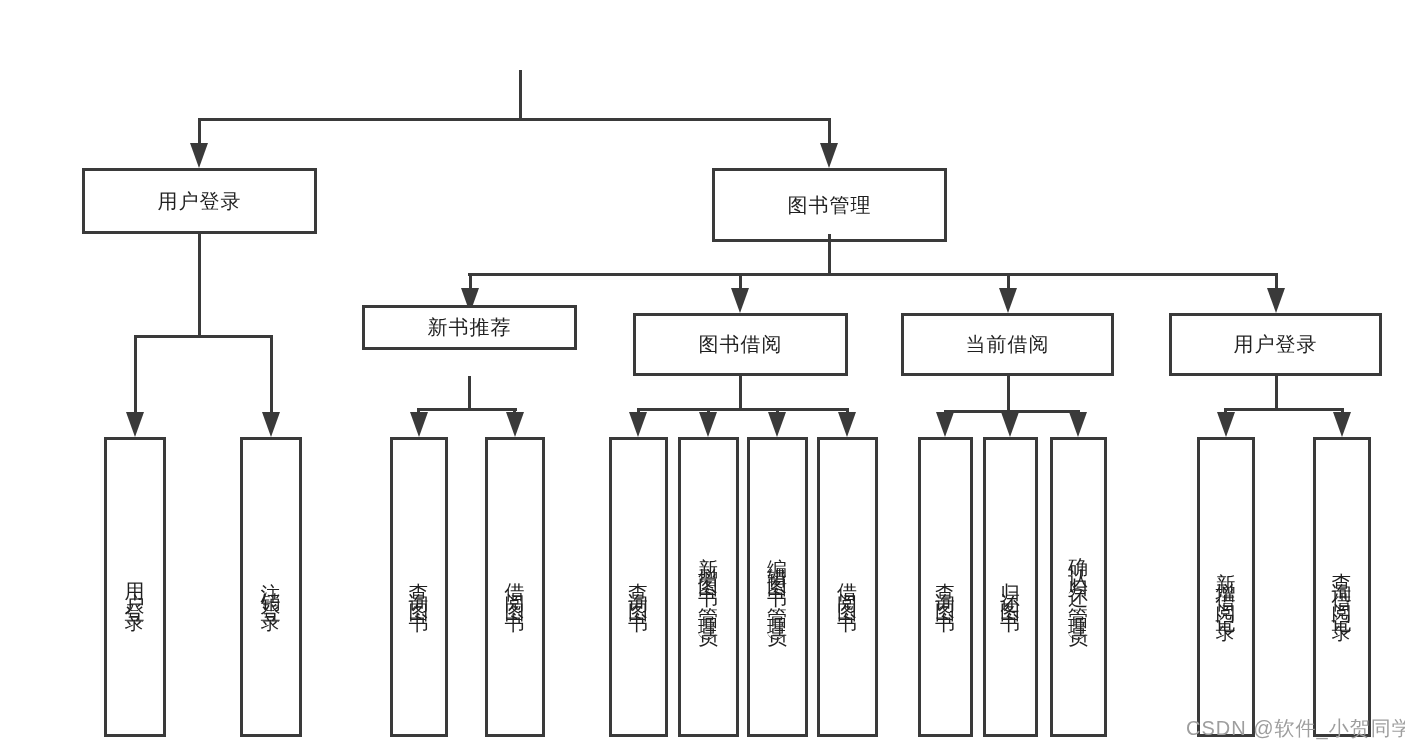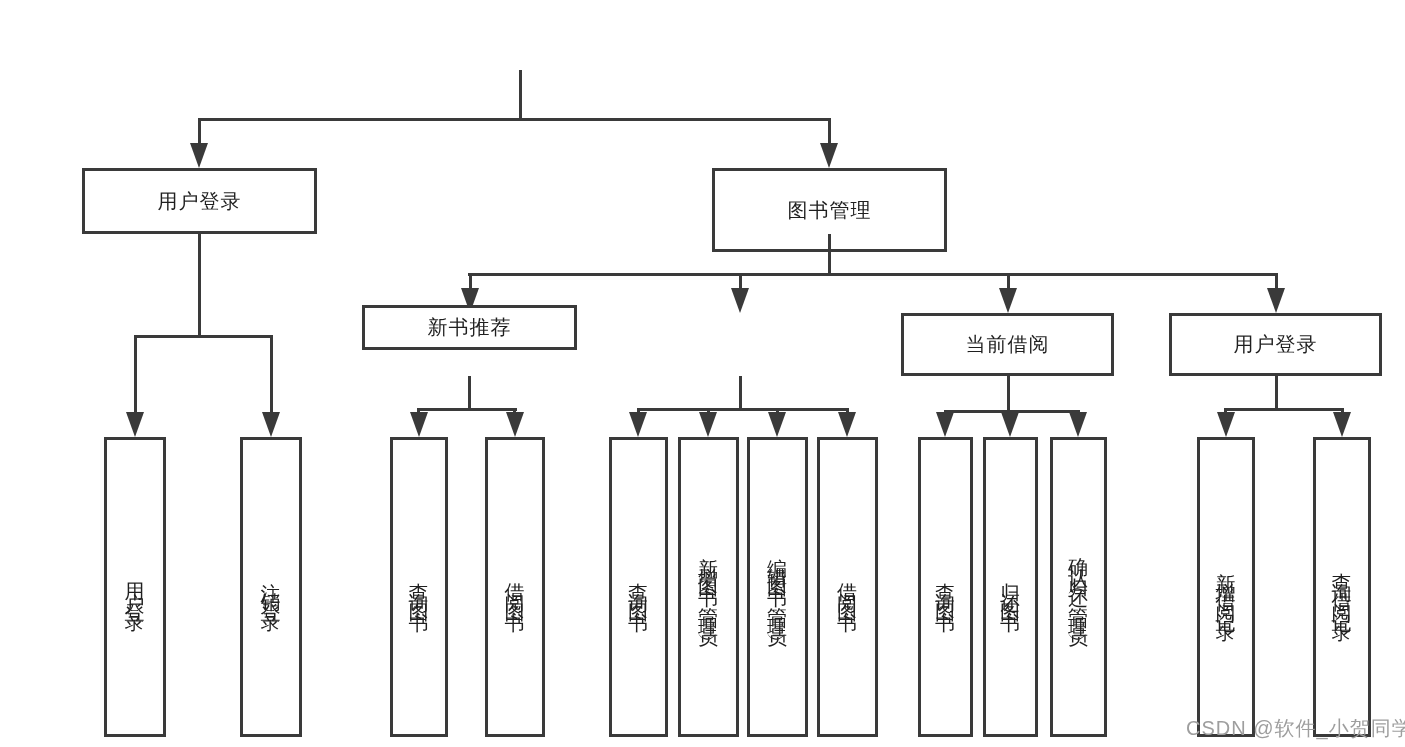--- a/index.html
+++ b/index.html
@@ -65,41 +65,42 @@
 
 
   <div class="vline" style="left:519px;top:70px;height:48px;"></div>
   <div class="hline" style="left:198px;top:118px;width:633px;"></div>
   <div class="vline" style="left:198px;top:118px;height:27px;"></div>
   <div class="vline" style="left:828px;top:118px;height:27px;"></div>
   <div class="arrow" style="left:190px;top:143px;"></div>
   <div class="arrow" style="left:820px;top:143px;"></div>
 
   <div class="hbox" style="left:82px;top:168px;width:235px;height:66px;">用户登录</div>
-  <div class="hbox" style="left:712px;top:168px;width:235px;height:84px;">图书管理</div>
+  <div class="hbox" style="left:712px;top:168px;width:235px;height:74px;">图书管理</div>
 
   <div class="vline" style="left:198px;top:234px;height:101px;"></div>
   <div class="hline" style="left:134px;top:335px;width:139px;"></div>
   <div class="vline" style="left:134px;top:335px;height:78px;"></div>
   <div class="vline" style="left:270px;top:335px;height:78px;"></div>
   <div class="arrow" style="left:126px;top:412px;"></div>
   <div class="arrow" style="left:262px;top:412px;"></div>
 
   <div class="vline" style="left:828px;top:234px;height:39px;"></div>
   <div class="hline" style="left:468px;top:273px;width:810px;"></div>
   <div class="vline" style="left:469px;top:273px;height:16px;"></div>
   <div class="vline" style="left:739px;top:273px;height:16px;"></div>
   <div class="vline" style="left:1007px;top:273px;height:16px;"></div>
   <div class="vline" style="left:1275px;top:273px;height:16px;"></div>
   <div class="arrow" style="left:461px;top:288px;"></div>
   <div class="arrow" style="left:731px;top:288px;"></div>
   <div class="arrow" style="left:999px;top:288px;"></div>
   <div class="arrow" style="left:1267px;top:288px;"></div>
 
   <div class="hbox" style="left:362px;top:305px;width:215px;height:45px;">新书推荐</div>
+  <div class="hbox" style="left:633px;top:313px;width:215px;height:63px;">图书借阅</div>
   <div class="hbox" style="left:901px;top:313px;width:213px;height:63px;">当前借阅</div>
   <div class="hbox" style="left:1169px;top:313px;width:213px;height:63px;">用户登录</div>
 
   <div class="vline" style="left:468px;top:376px;height:32px;"></div>
   <div class="hline" style="left:418px;top:408px;width:99px;"></div>
   <div class="vline" style="left:417px;top:408px;height:6px;"></div>
   <div class="vline" style="left:513px;top:408px;height:6px;"></div>
   <div class="arrow" style="left:410px;top:412px;"></div>
   <div class="arrow" style="left:506px;top:412px;"></div>
 

